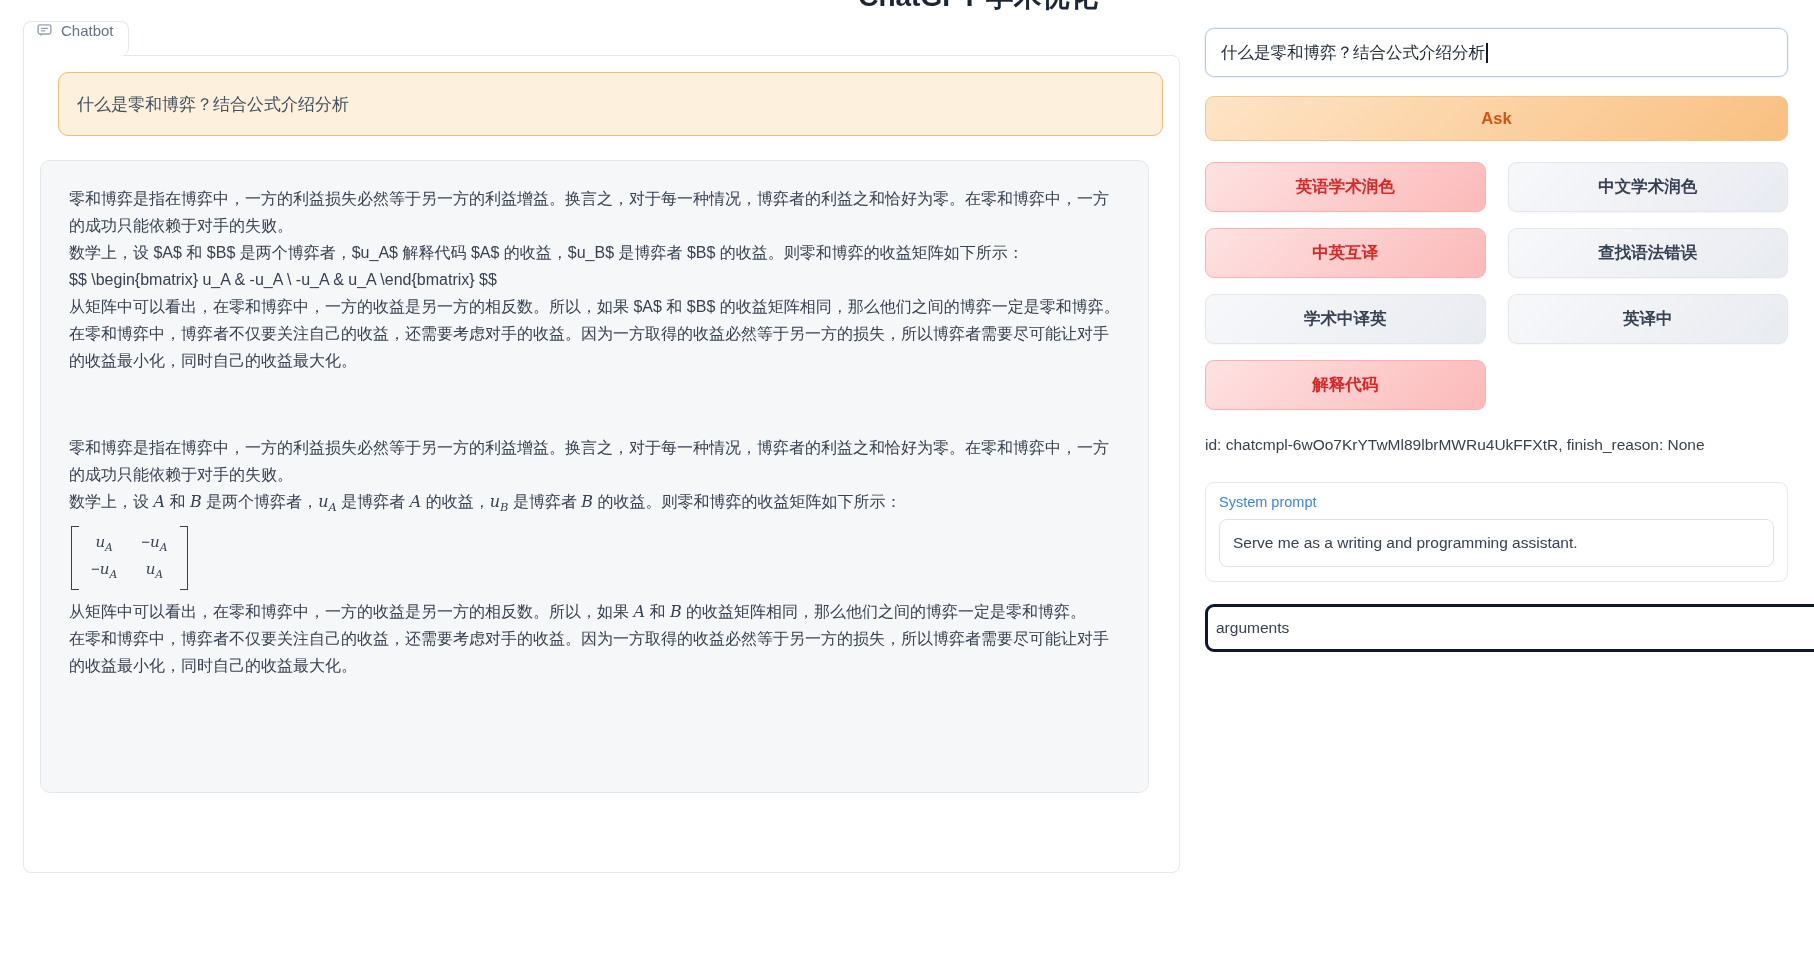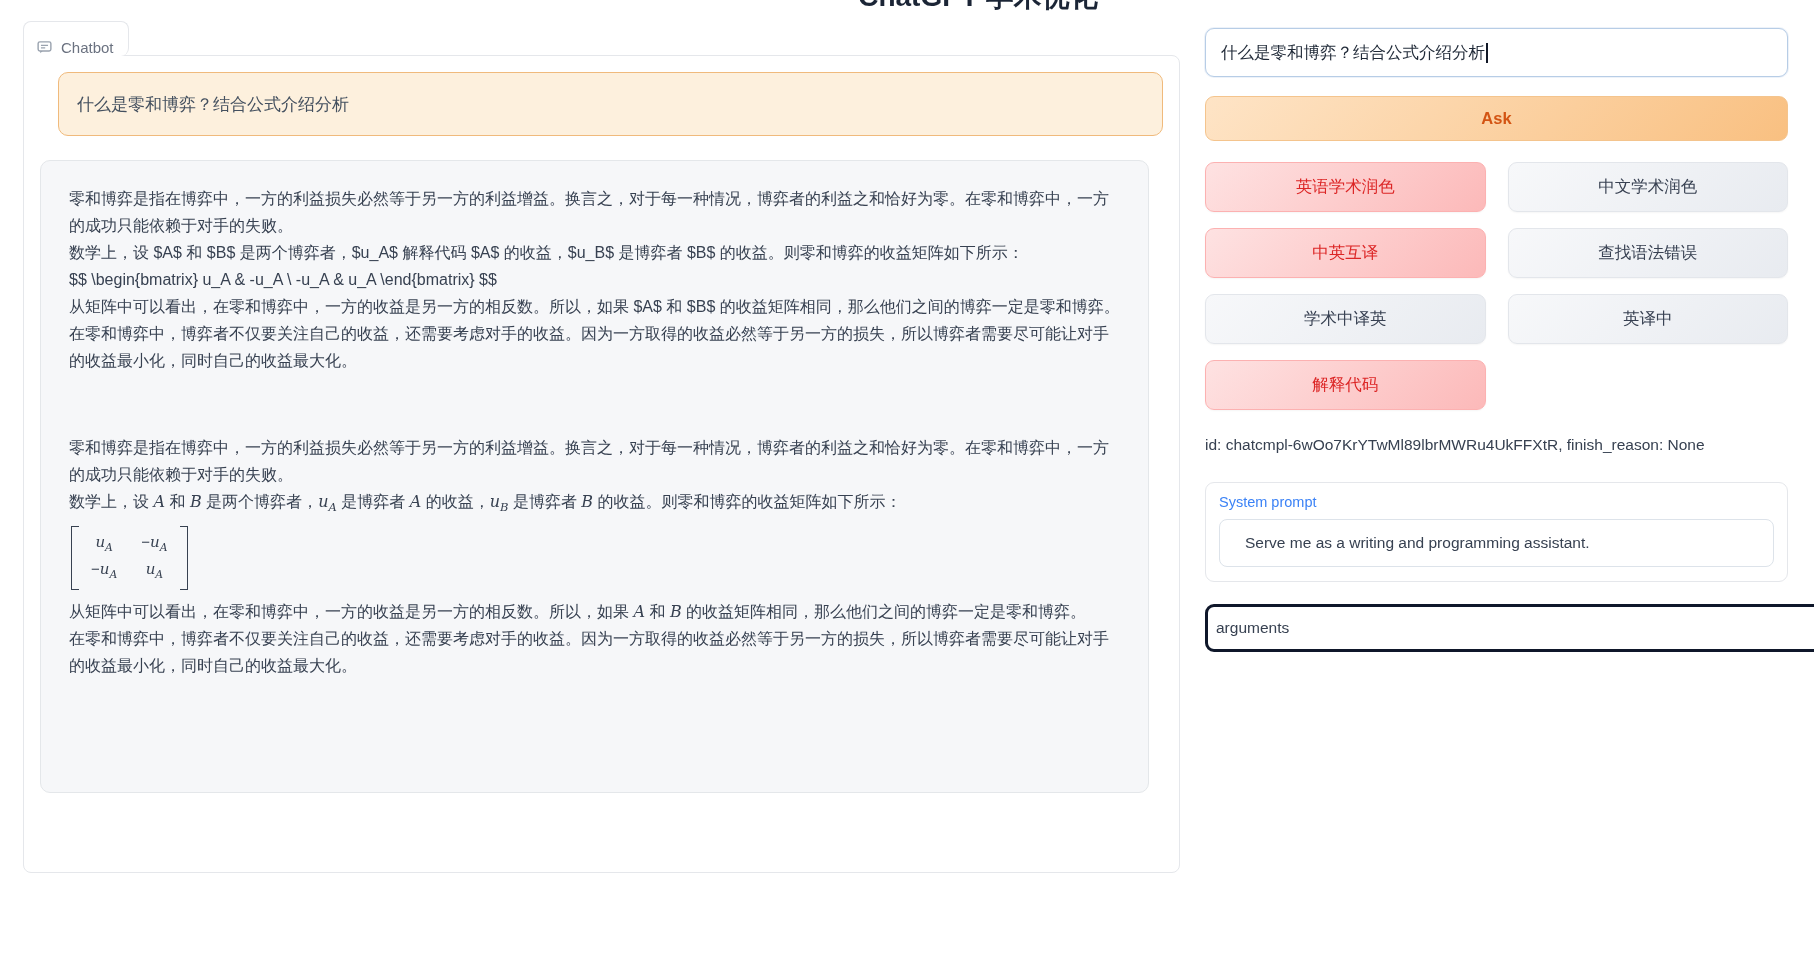--- a/index.html
+++ b/index.html
@@ -7,21 +7,21 @@
     font-family: "Liberation Sans", "DejaVu Sans", sans-serif; }
   .stage { position: relative; width: 1814px; height: 961px; }
 
   
   .app-title { position: absolute; top: -22px; left: 978px; transform: translateX(-50%);
     font-size: 28px; font-weight: 700; color: #1b2536; white-space: nowrap; }
 
   
   .chatbot-tab { position: absolute; left: 23px; top: 21px; height: 35px; z-index: 2;
     background: #fff; border: 1px solid #e5e7eb; border-bottom: none;
-    border-radius: 8px 8px 8px 0; display: flex; align-items: flex-end; gap: 8px;
+    border-radius: 8px 8px 8px 0; display: flex; align-items: flex-start; gap: 8px;
     padding: 0 14px 0 12px; color: #6b7280; font-size: 15px; }
   .chatbot-card { position: absolute; left: 23px; top: 55px; width: 1157px; height: 818px;
     background: #fff; border: 1px solid #e5e7eb; border-radius: 0 8px 8px 8px; padding: 16px; }
   .user-bubble { margin-left: 18px; height: 64px; display: flex; align-items: center;
     background: #fdf0dd; border: 1.5px solid #f0ba7c; border-radius: 10px;
     padding: 0 18px; font-size: 17px; color: #44505f; }
   .bot-box { margin-top: 24px; margin-right: 14px; height: 633px; overflow: hidden;
     background: #f6f7f9; border: 1px solid #e4e7ea; border-radius: 10px;
     padding: 24px 28px; font-size: 16px; line-height: 27px; color: #374151; }
   .msg-p { margin: 0; }
@@ -43,34 +43,34 @@
     display: flex; align-items: center; padding: 0 15px; font-size: 16.5px; color: #1f2937;
     box-shadow: 0 0 0 1px rgba(183,205,230,.25); }
   .caret { display: inline-block; width: 1.5px; height: 20px; background: #111827; margin-left: 1px; }
   .ask-btn { position: absolute; top: 96px; width: 583px; height: 45px;
     background: linear-gradient(135deg, #fee4c6 0%, #f9c081 100%);
     border: 1px solid #f3c globalization; border: 1px solid #f4c48d; border-radius: 9px;
     font-size: 16.5px; font-weight: 700; color: #d35413; cursor: pointer;
     font-family: inherit; }
   .btn-grid { position: absolute; top: 162px; width: 583px; display: grid;
     grid-template-columns: 1fr 1fr; column-gap: 22px; row-gap: 16px; }
-  .quick-btn { height: 50px; border-radius: 9px; font-size: 16.5px; font-weight: 400;
+  .quick-btn { height: 50px; border-radius: 9px; font-size: 16.5px; font-weight: 700;
     cursor: pointer; font-family: inherit; box-shadow: 0 1px 2px rgba(0,0,0,.04); }
   .quick-btn.gray { background: linear-gradient(135deg, #f7f8fa 0%, #e8ebf0 100%);
     border: 1px solid #e3e6eb; color: #384152; }
   .quick-btn.red { background: linear-gradient(135deg, #fee2e2 0%, #fcb9b9 100%);
     border: 1px solid #fcb1b1; color: #dc2626; }
   .status-line { position: absolute; top: 436px; width: 583px; font-size: 15.5px;
     color: #374151; }
   .sysprompt-card { position: absolute; top: 482px; width: 583px; height: 100px;
     background: #fff; border: 1px solid #e5e7eb; border-radius: 9px; padding: 11px 13px; }
   .sysprompt-label { font-size: 14.5px; color: #3b82f6; }
   .sysprompt-input { margin-top: 9px; height: 48px; background: #fff;
     border: 1px solid #dde3ea; border-radius: 8px; display: flex; align-items: center;
-    padding: 0 25px; font-size: 15.5px; color: #374151; }
+    padding: 0 13px; font-size: 15.5px; color: #374151; }
   .accordion { position: absolute; top: 604px; width: 679px; height: 48px;
     background: #fff; border: 3px solid #0f172a; border-radius: 9px;
     display: flex; align-items: center; justify-content: space-between;
     padding: 0 8px; cursor: pointer; }
   .accordion-label { font-size: 15.5px; color: #374151; }
   .accordion-arrow { font-size: 13px; color: #1f2937; }
 </style>
 </head>
 <body>
 

